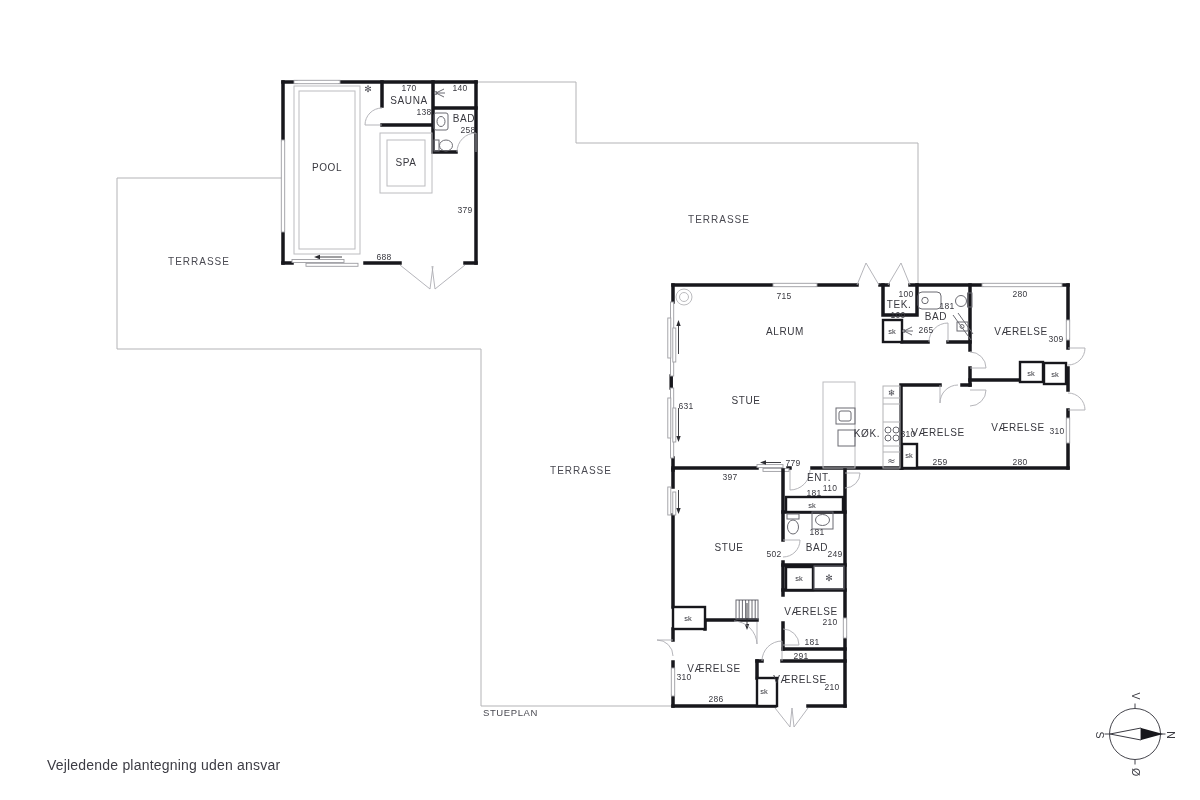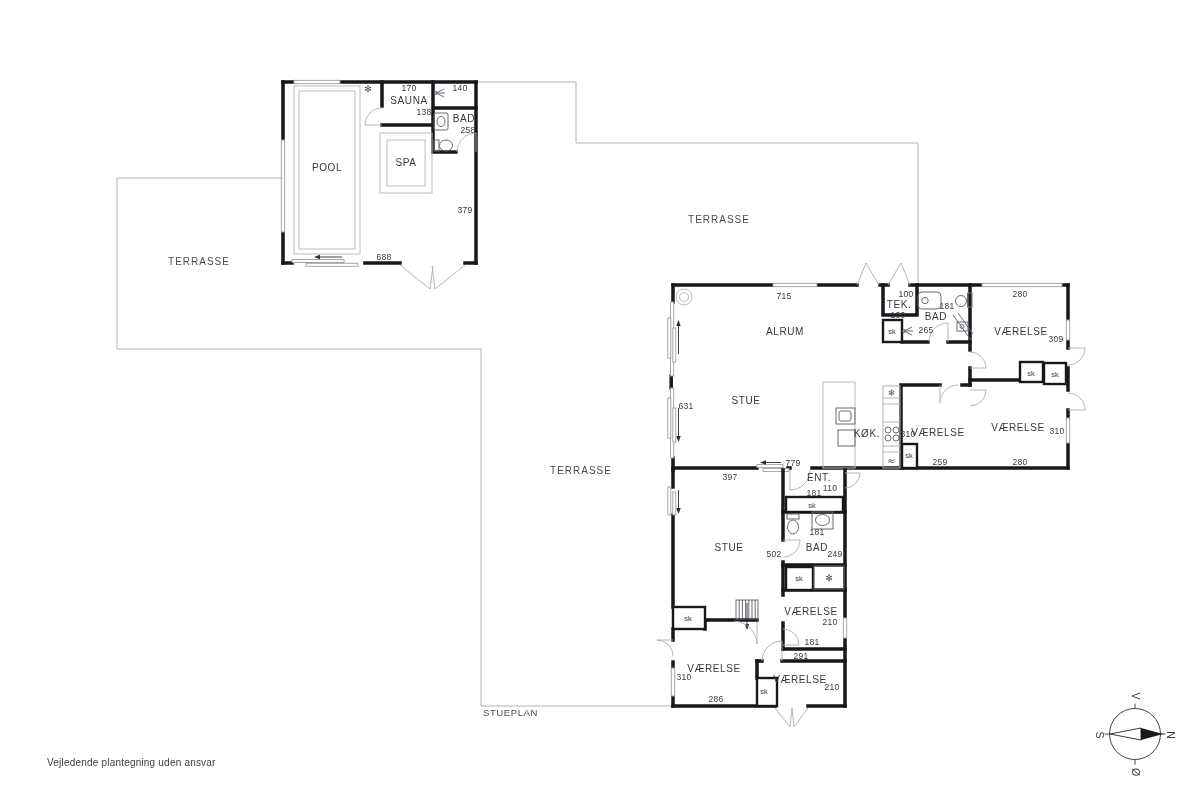--- a/index.html
+++ b/index.html
@@ -14,21 +14,21 @@
   .plan-name{font-size:9.5px;letter-spacing:.6px;fill:#4a4a52;}
   .glyph{font-family:"DejaVu Sans", sans-serif;fill:#44444c;}
   .wall{stroke:#17171c;stroke-width:3.5;fill:none;stroke-linecap:square;}
   .wall2{stroke:#17171c;stroke-width:2.4;fill:#fff;}
   .thin{stroke:#b3b3b6;stroke-width:1;fill:none;}
   .fix{stroke:#6b6b72;stroke-width:1;fill:none;}
   .lite{stroke:#bcbcbf;stroke-width:1;fill:none;}
   .win{fill:#fff;stroke:#9d9da2;stroke-width:.9;}
   .door{stroke:#adadb2;stroke-width:.9;fill:none;}
   .arrow{stroke:#2b2b30;stroke-width:.9;fill:none;}
-  #footer{position:absolute;left:47px;top:757px;font-size:10px;color:#3c3c44;letter-spacing:.2px;text-align:center;}
+  #footer{position:absolute;left:47px;top:757px;font-size:14px;color:#3c3c44;letter-spacing:.2px;text-align:center;}
 </style>
 </head>
 <body>
 
 <div id="stage">
 <svg width="1200" height="800" viewBox="0 0 1200 800">
 
   <g>
     <path class="thin" d="M476,82 H576 V143 H918 V285"></path>
     <path class="thin" d="M283,178 H117 V349 H481 V706 H671"></path>

